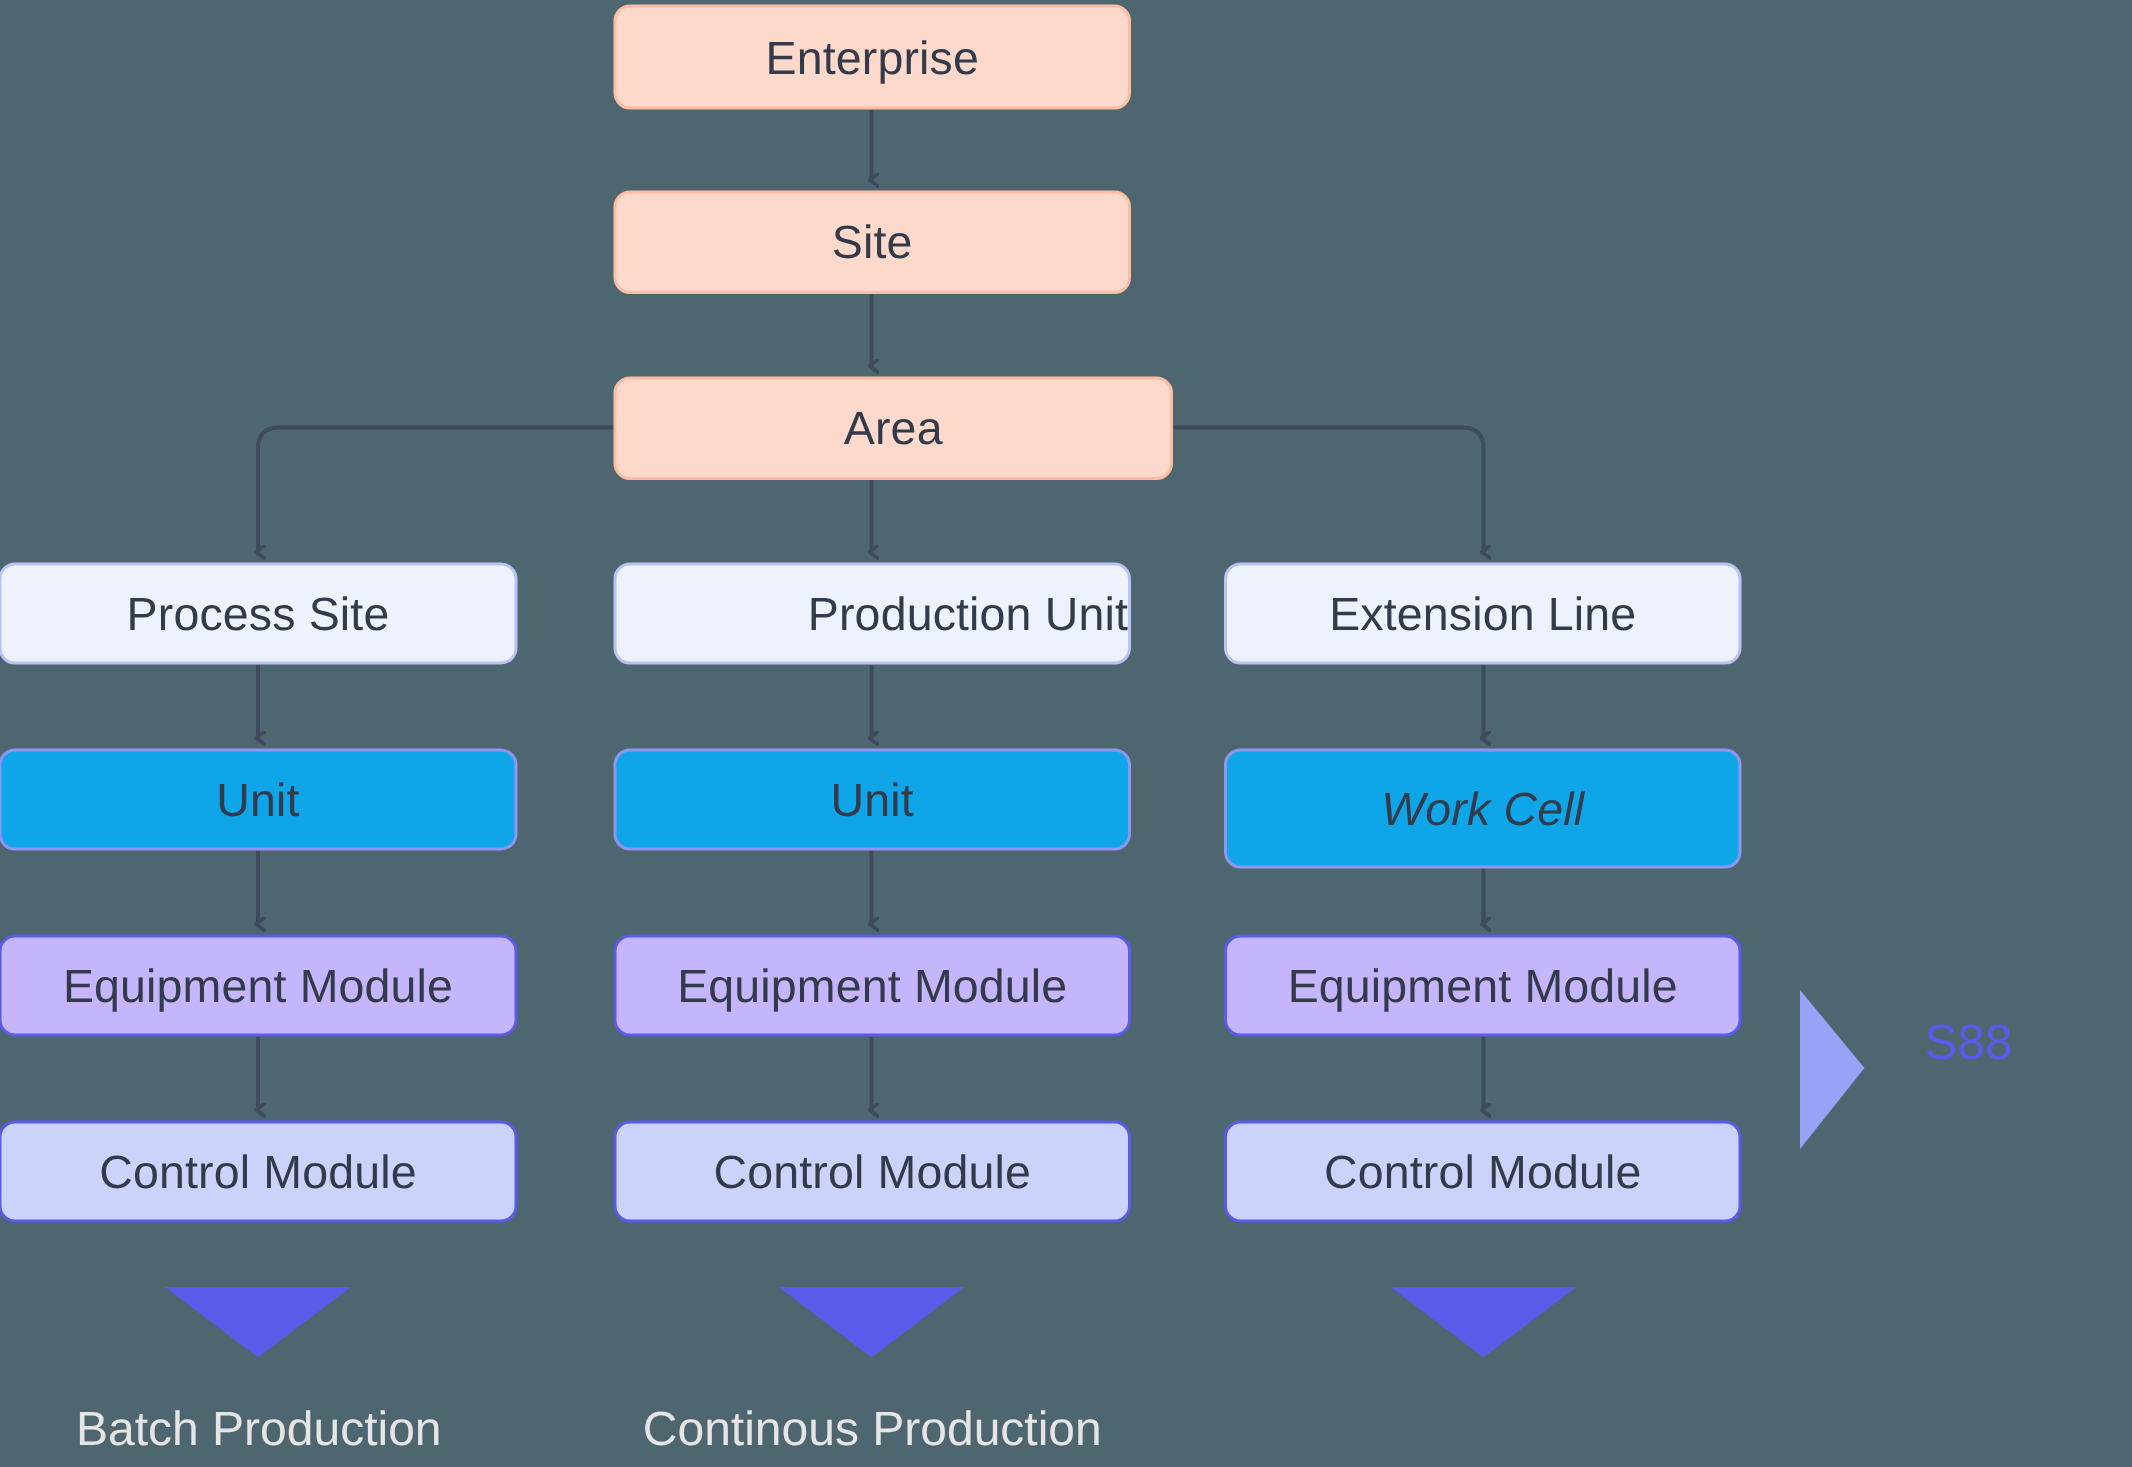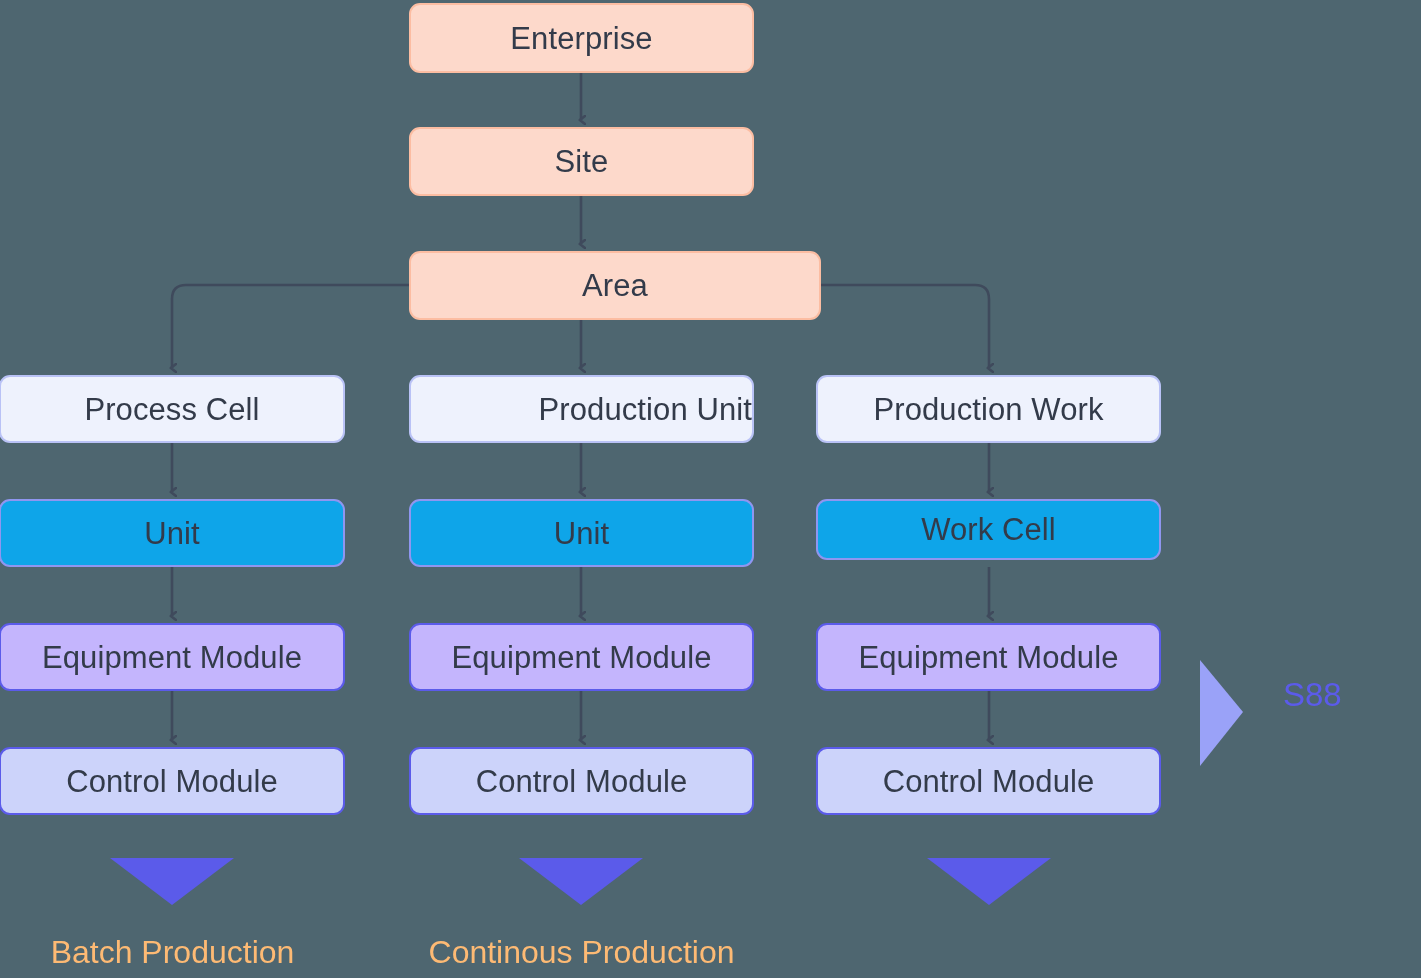--- a/index.html
+++ b/index.html
@@ -53,21 +53,21 @@
     position: absolute;
     left: 0;
     top: 0;
     width: 1421px;
     height: 978px;
     overflow: visible;
     pointer-events: none;
   }
   .outlabel {
     position: absolute;
-    color: #fdba74;
+    color: #e5e5e5;
     font-size: 32px;
     line-height: 1.02;
     white-space: nowrap;
     text-align: center;
   }
   .s88label {
     position: absolute;
     color: #5b5bea;
     font-size: 33px;
     line-height: 1.18;
@@ -116,26 +116,26 @@
   </svg>
 
   <div class="node peach" style="left:409px; top:127px; width:345px; height:69px;">
     <span>Site</span>
   </div>
 
   <div class="node peach" style="left:409px; top:3px; width:345px; height:70px;">
     <span>Enterprise</span>
   </div>
 
-  <div class="node peach" style="left:409px; top:251px; width:412px; height:69px;">
+  <div class="node peach" style="left:409px; top:251px; width:373px; height:69px;">
     <span>Area</span>
   </div>
 
   <div class="node lvl1" style="left:-1px; top:375px; width:346px; height:68px;">
-    <span>Process Cell</span>
+    <span>Process Site</span>
   </div>
   <div class="node lvl2" style="left:-1px; top:499px; width:346px; height:68px;">
     <span>Unit</span>
   </div>
   <div class="node lvl3" style="left:-1px; top:623px; width:346px; height:68px;">
     <span>Equipment Module</span>
   </div>
   <div class="node lvl4" style="left:-1px; top:747px; width:346px; height:68px;">
     <span>Control Module</span>
   </div>
@@ -147,23 +147,23 @@
     <span>Unit</span>
   </div>
   <div class="node lvl3" style="left:409px; top:623px; width:345px; height:68px;">
     <span>Equipment Module</span>
   </div>
   <div class="node lvl4" style="left:409px; top:747px; width:345px; height:68px;">
     <span>Control Module</span>
   </div>
 
   <div class="node lvl1" style="left:816px; top:375px; width:345px; height:68px;">
-    <span>Production Work</span>
+    <span>Extension Line</span>
   </div>
-  <div class="node lvl2" style="left:816px; top:499px; width:345px; height:61px;">
+  <div class="node lvl2" style="left:816px; top:499px; width:345px; height:80px;font-style:italic;">
     <span>Work Cell</span>
   </div>
   <div class="node lvl3" style="left:816px; top:623px; width:345px; height:68px;">
     <span>Equipment Module</span>
   </div>
   <div class="node lvl4" style="left:816px; top:747px; width:345px; height:68px;">
     <span>Control Module</span>
   </div>
 
   <div class="outlabel" style="left:0px; top:936px; width:345px;">Batch Production</div>

